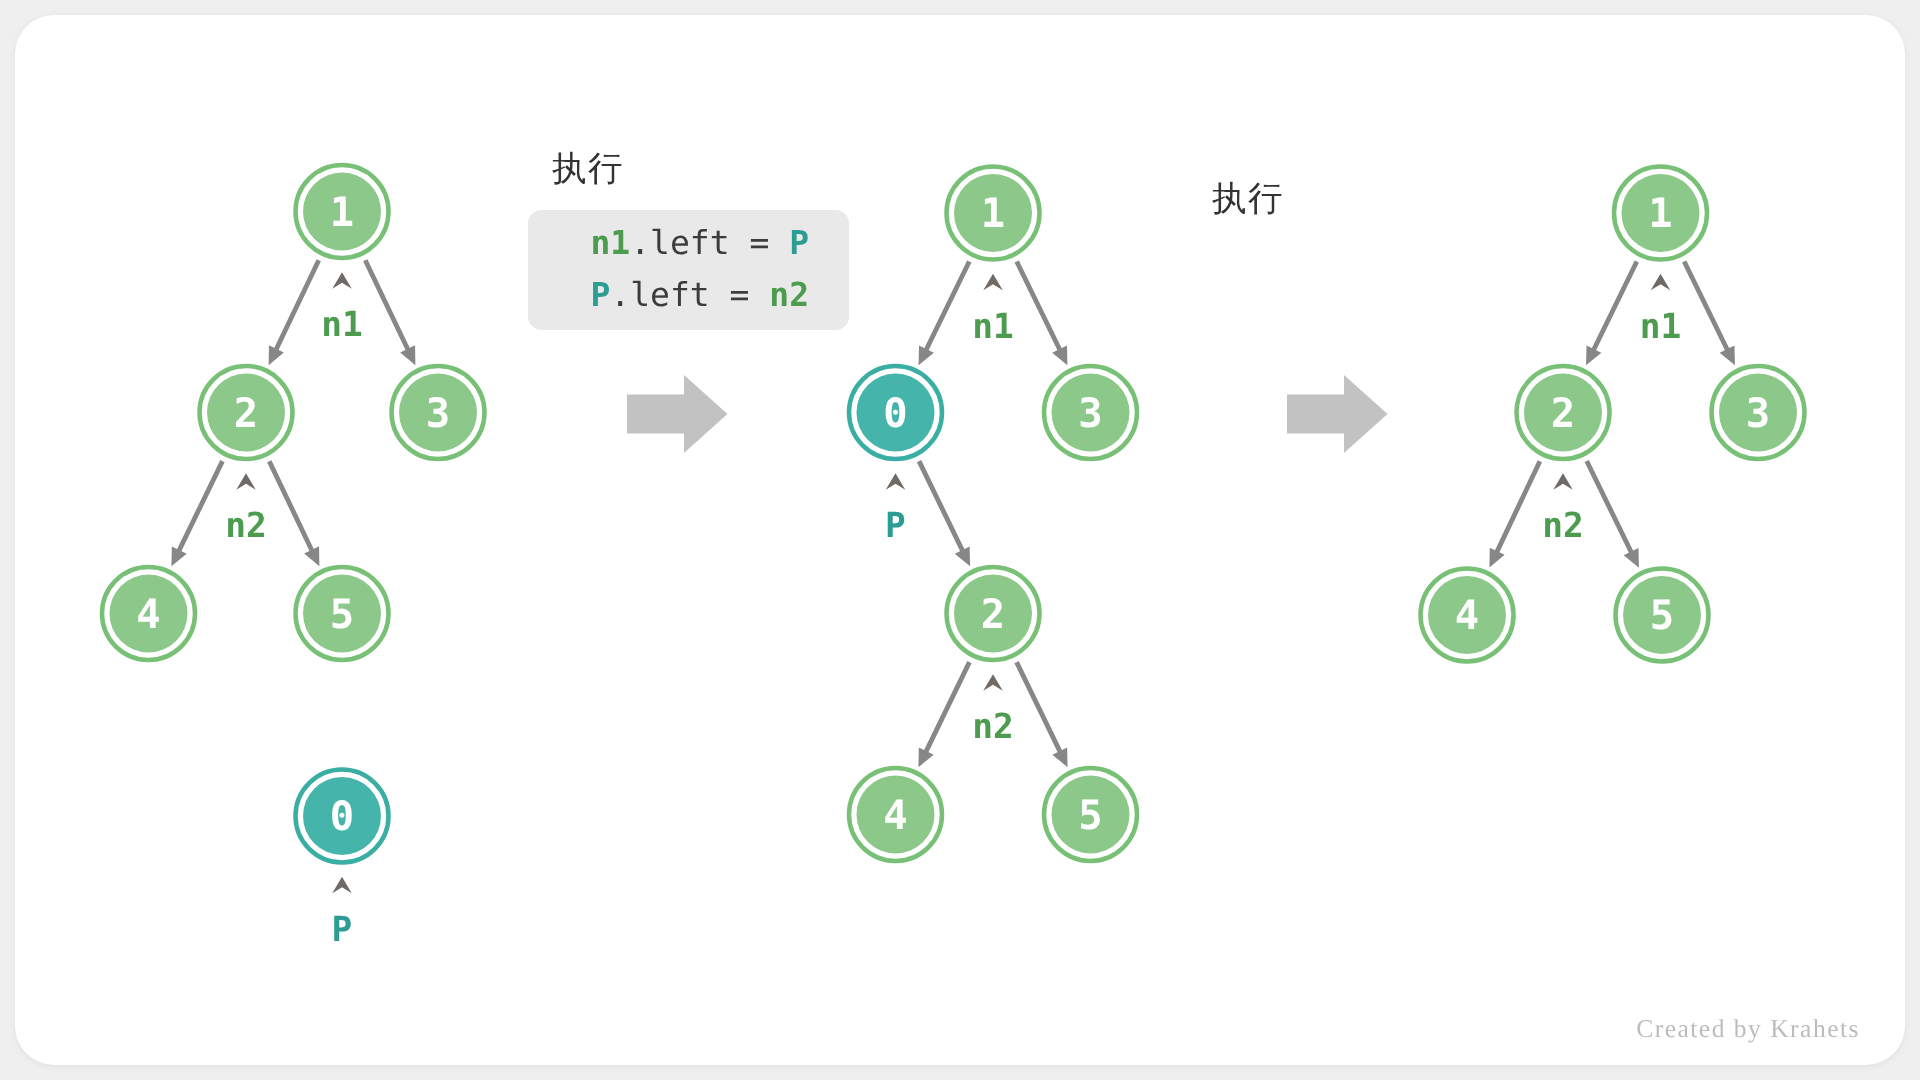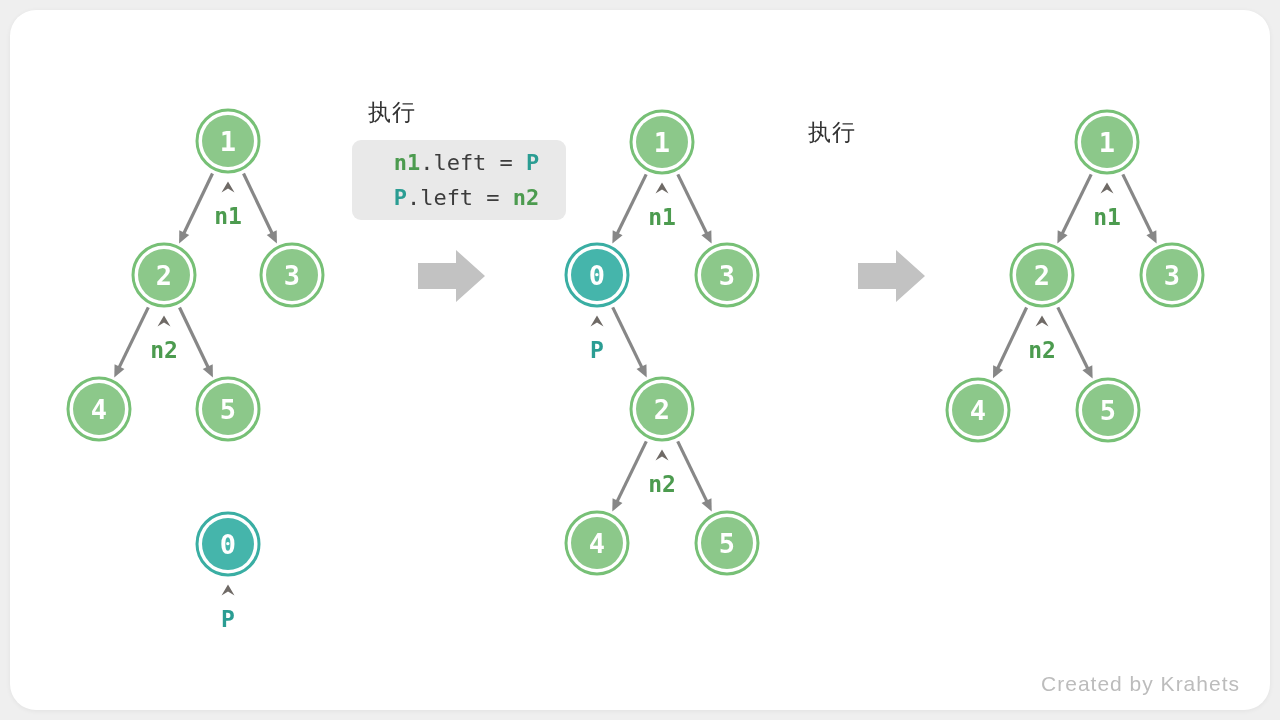--- a/index.html
+++ b/index.html
@@ -44,22 +44,22 @@
     padding-left:15px;
     font-family:"DejaVu Sans Mono","Liberation Mono",monospace;
     font-size:22px;line-height:35px;color:var(--code-plain);
   }
   .code-line{white-space:pre;}
   .seg-plain{color:var(--code-plain);}
   .seg-green{color:var(--label-green);font-weight:bold;}
   .seg-teal{color:var(--label-teal);font-weight:bold;}
   .watermark{
     position:absolute;right:40px;bottom:24px;
-    font-family:Liberation Sans, sans-serif;
-    font-size:21px;color:var(--watermark);letter-spacing:1px;
+    font-family:Liberation Serif, serif;
+    font-size:17px;color:var(--watermark);letter-spacing:1px;
   }
   .node-text{
     font-family:"DejaVu Sans Mono","Liberation Mono",monospace;
     font-weight:bold;font-size:27px;fill:#ffffff;
   }
   .pointer-label{
     font-family:"DejaVu Sans Mono","Liberation Mono",monospace;
     font-weight:bold;font-size:23px;
   }
 </style>

